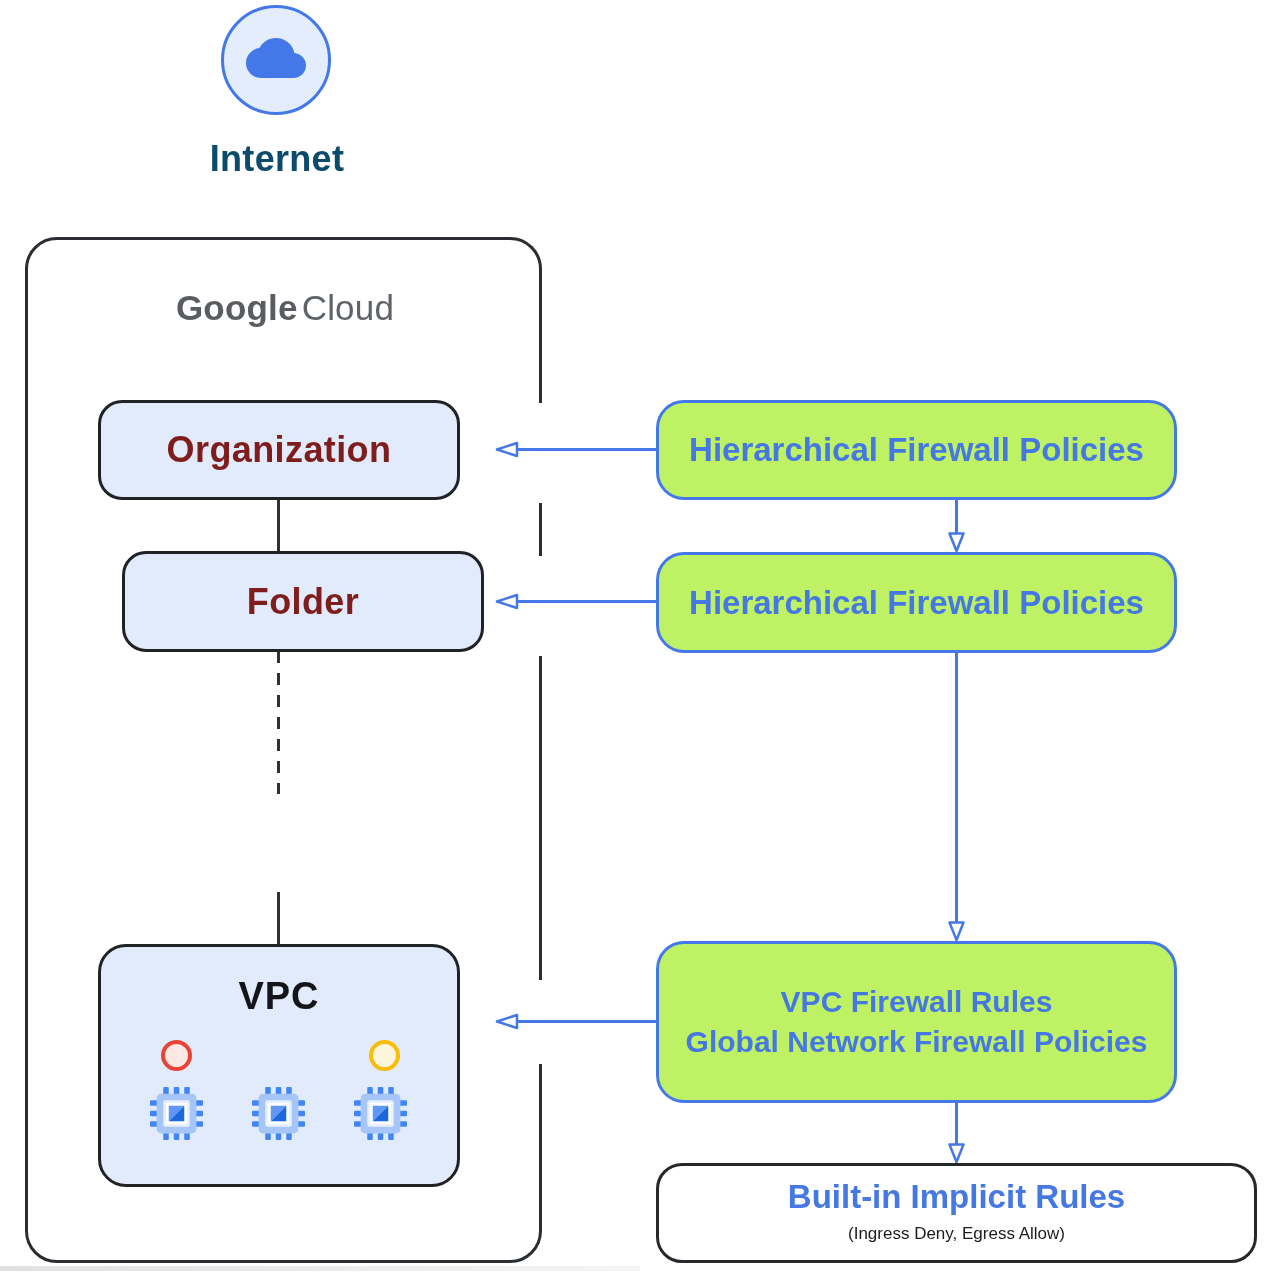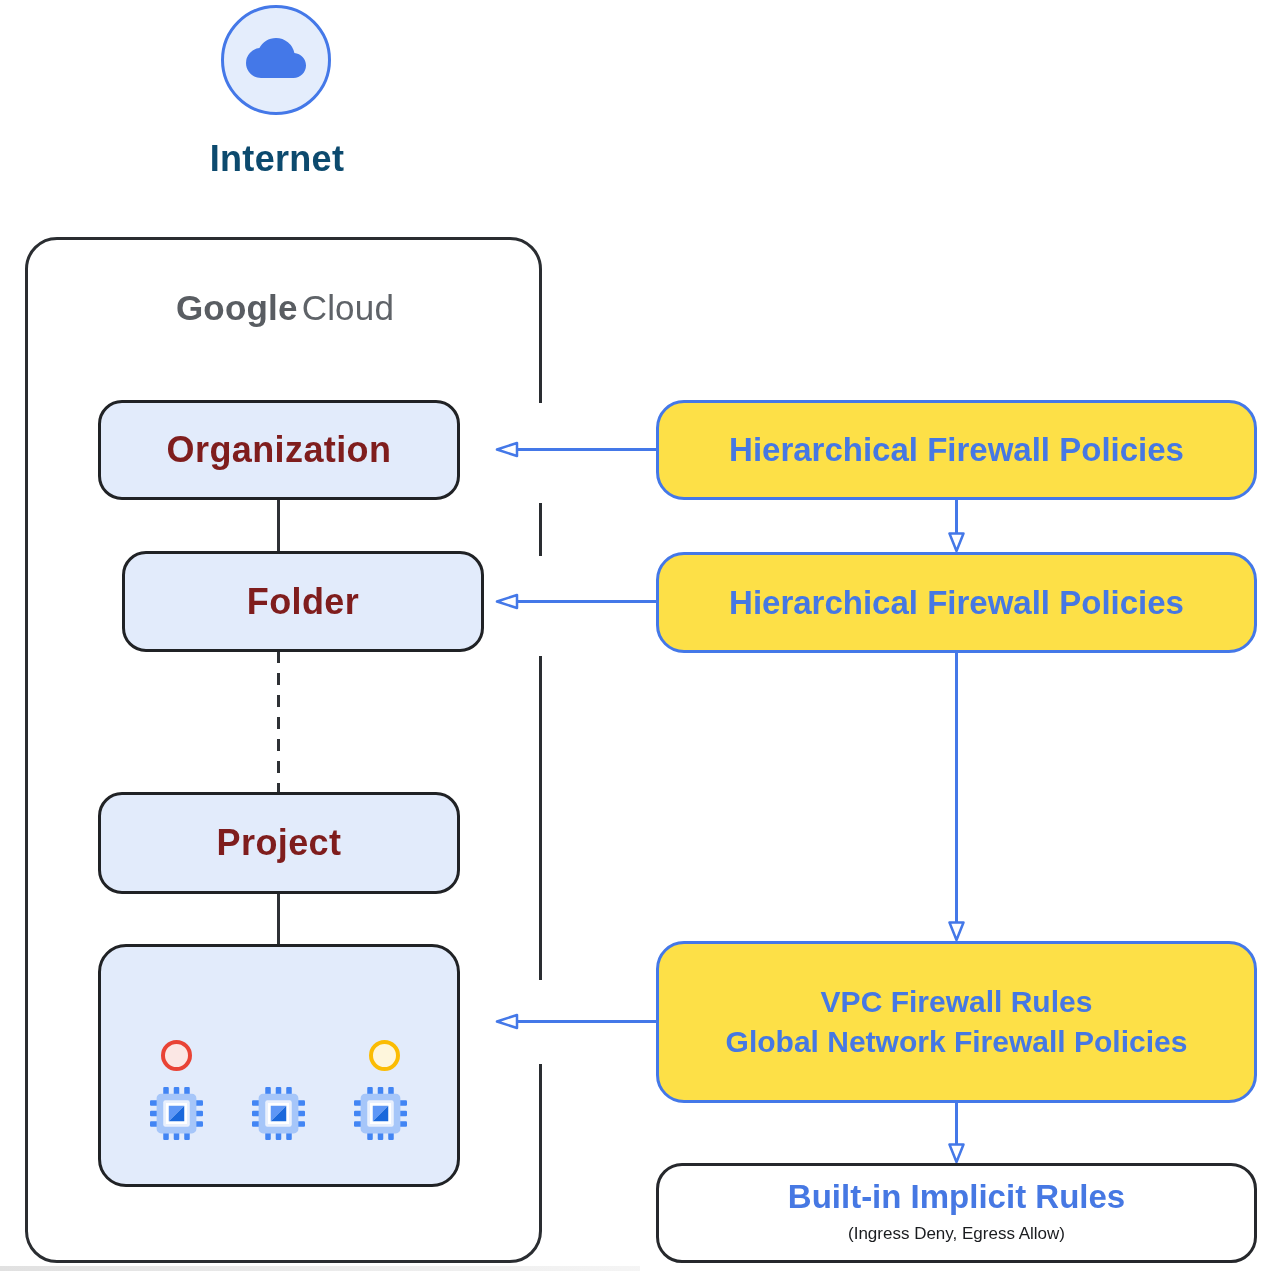--- a/index.html
+++ b/index.html
@@ -59,22 +59,22 @@
   
   .conn-black{position:absolute;left:277px;width:3px;background:#2E3135;z-index:0;}
   .cb-1{top:497px;height:56px;}
   .cb-2{top:892px;height:54px;}
   .conn-dashed{
     position:absolute;left:277px;top:651px;width:3px;height:143px;z-index:0;
     background:repeating-linear-gradient(to bottom,#2E3135 0 12px,transparent 12px 22px);
   }
   
   .policy-box{
-    position:absolute;left:656px;width:601px;box-sizing:border-box;z-index:3;
-    background:#fde047;border:3.5px solid #4478E8;border-radius:28px;
+    position:absolute;left:656px;width:521px;box-sizing:border-box;z-index:3;
+    background:#bef264;border:3.5px solid #4478E8;border-radius:28px;
     display:flex;flex-direction:column;align-items:center;justify-content:center;
     color:#4678E3;font-weight:600;text-align:center;
   }
   .hfp-1{top:400px;height:100px;font-size:33px;}
   .hfp-2{top:552px;height:101px;font-size:33px;}
   .vpcfw{top:941px;height:162px;font-size:30px;line-height:40px;}
   .implicit{
     position:absolute;left:656px;top:1163px;width:601px;height:100px;box-sizing:border-box;z-index:3;
     background:#ffffff;border:3px solid #26282C;border-radius:26px;
     display:flex;flex-direction:column;align-items:center;justify-content:center;text-align:center;
@@ -123,25 +123,23 @@
   <div class="conn-black cb-1"></div>
   <div class="conn-dashed"></div>
   <div class="conn-black cb-2"></div>
 
   <div class="hier-box org-box">
     <span>Organization</span>
   </div>
   <div class="hier-box folder-box">
     <span>Folder</span>
   </div>
-  <div class="hier-box project-box">
-    <span>Project</span>
-  </div>
 
   <div class="vpc-box">
+    <div class="vpc-title">VPC</div>
     <div class="status-dot dot-red"></div>
     <div class="status-dot dot-yellow"></div>
 
     <div class="vm-icon vm-1">
       <svg viewBox="0 0 48 48" width="53" height="53">
         <g fill="#4285F4">
           <rect x="12" y="0" width="5" height="8" rx="1"></rect>
             <rect x="21.5" y="0" width="5" height="8" rx="1"></rect>
             <rect x="31" y="0" width="5" height="8" rx="1"></rect>
           <rect x="12" y="40" width="5" height="8" rx="1"></rect>

